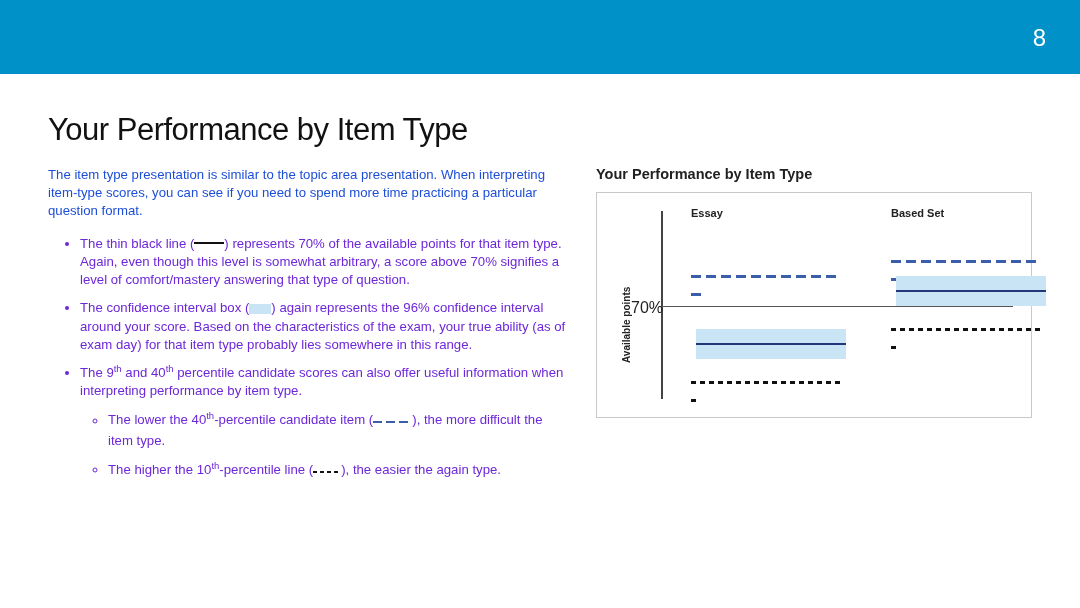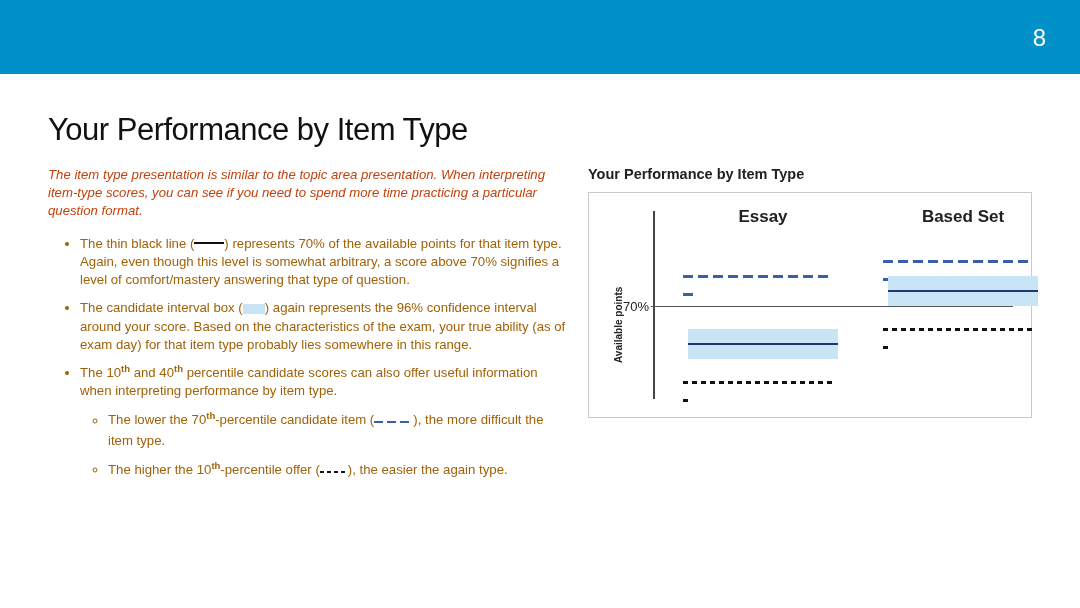--- a/index.html
+++ b/index.html
@@ -19,44 +19,43 @@
     position: absolute;
     right: 34px;
     top: 24px;
     color: #ffffff;
     font-size: 24px;
     font-weight: 400;
   }
   .content {
     padding: 38px 48px 0 48px;
     display: flex;
-    gap: 20px;
+    gap: 28px;
   }
   .left-col { flex: 0 0 520px; }
   .right-col { flex: 1; padding-top: 54px; }
   h1.page-title {
     margin: 0 0 18px 0;
     font-size: 31px;
     font-weight: 400;
     letter-spacing: -0.5px;
     color: #111;
   }
   .intro-para {
     font-size: 13.2px;
     line-height: 1.38;
-    color: #c2410c;
+    color: #1d4ed8;
     margin: 0 0 14px 0;
-    font-style: italic;
   }
   ul.main-list {
     margin: 0;
     padding-left: 32px;
     font-size: 13.2px;
     line-height: 1.38;
-    color: #a16207;
+    color: #6d28d9;
   }
   ul.main-list > li { margin-bottom: 10px; }
   ul.sub-list {
     margin-top: 10px;
     padding-left: 28px;
   }
   ul.sub-list > li { margin-bottom: 10px; }
   .inline-solid-line {
     display: inline-block;
     width: 30px; height: 0;
@@ -85,21 +84,21 @@
     display: inline-block;
     vertical-align: middle;
     margin-bottom: 3px;
   }
   .inline-dash-black span {
     display: inline-block;
     width: 4px; height: 0;
     border-top: 2.5px solid #111;
     margin-right: 3px;
   }
-  sup { font-size: 0.72em; vertical-align: super; line-height: 0; font-weight: bold; }
+  sup { font-size: 0.72em; vertical-align: super; line-height: 0; }
 
   .chart-title {
     font-size: 14.5px;
     font-weight: 700;
     margin: 0 0 10px 0;
   }
   .chart-frame {
     border: 1px solid #c9c9c9;
     height: 226px;
     position: relative;
@@ -124,28 +123,27 @@
   .ylabel {
     position: absolute;
     font-size: 10px;
     font-weight: 700;
     color: #222;
     transform: rotate(-90deg);
     transform-origin: left top;
   }
   .tick-label {
     position: absolute;
-    font-size: 13px;
+    font-size: 16px;
     color: #222;
   }
   .cat-label {
     position: absolute;
-    font-size: 17px;
+    font-size: 11px;
     font-weight: 700;
-    text-align: center;
   }
   .ci-box {
     position: absolute;
     background: #c9e4f4;
   }
   .score-line {
     position: absolute;
     height: 0;
     border-top: 2.5px solid #22367a;
   }
@@ -180,30 +178,30 @@
   <div class="left-col">
     <h1 class="page-title">Your Performance by Item Type</h1>
 
     <p class="intro-para">The item type presentation is similar to the topic area presentation. When interpreting item-type scores, you can see if you need to spend more time practicing a particular question format.</p>
 
     <ul class="main-list">
       <li>
         <span>The thin black line (</span><span class="inline-solid-line"></span><span>) represents 70% of the available points for that item type. Again, even though this level is somewhat arbitrary, a score above 70% signifies a level of comfort/mastery answering that type of question.</span>
       </li>
       <li>
-        <span>The candidate interval box (</span><span class="inline-ci-box"></span><span>) again represents the 96% confidence interval around your score. Based on the characteristics of the exam, your true ability (as of exam day) for that item type probably lies somewhere in this range.</span>
+        <span>The confidence interval box (</span><span class="inline-ci-box"></span><span>) again represents the 96% confidence interval around your score. Based on the characteristics of the exam, your true ability (as of exam day) for that item type probably lies somewhere in this range.</span>
       </li>
       <li>
-        <span>The 10</span><sup>th</sup><span> and 40</span><sup>th</sup><span> percentile candidate scores can also offer useful information when interpreting performance by item type.</span>
+        <span>The 9</span><sup>th</sup><span> and 40</span><sup>th</sup><span> percentile candidate scores can also offer useful information when interpreting performance by item type.</span>
         <ul class="sub-list">
           <li>
-            <span>The lower the 70</span><sup>th</sup><span>-percentile candidate item (</span><span class="inline-dash-blue"><span></span><span></span><span></span></span><span>), the more difficult the item type.</span>
+            <span>The lower the 40</span><sup>th</sup><span>-percentile candidate item (</span><span class="inline-dash-blue"><span></span><span></span><span></span></span><span>), the more difficult the item type.</span>
           </li>
           <li>
-            <span>The higher the 10</span><sup>th</sup><span>-percentile offer (</span><span class="inline-dash-black"><span></span><span></span><span></span><span></span></span><span>), the easier the again type.</span>
+            <span>The higher the 10</span><sup>th</sup><span>-percentile line (</span><span class="inline-dash-black"><span></span><span></span><span></span><span></span></span><span>), the easier the again type.</span>
           </li>
         </ul>
       </li>
     </ul>
   </div>
 
   <div class="right-col">
     <div class="chart-title">Your Performance by Item Type</div>
     <div class="chart-frame">
       <div class="chart-plot">

